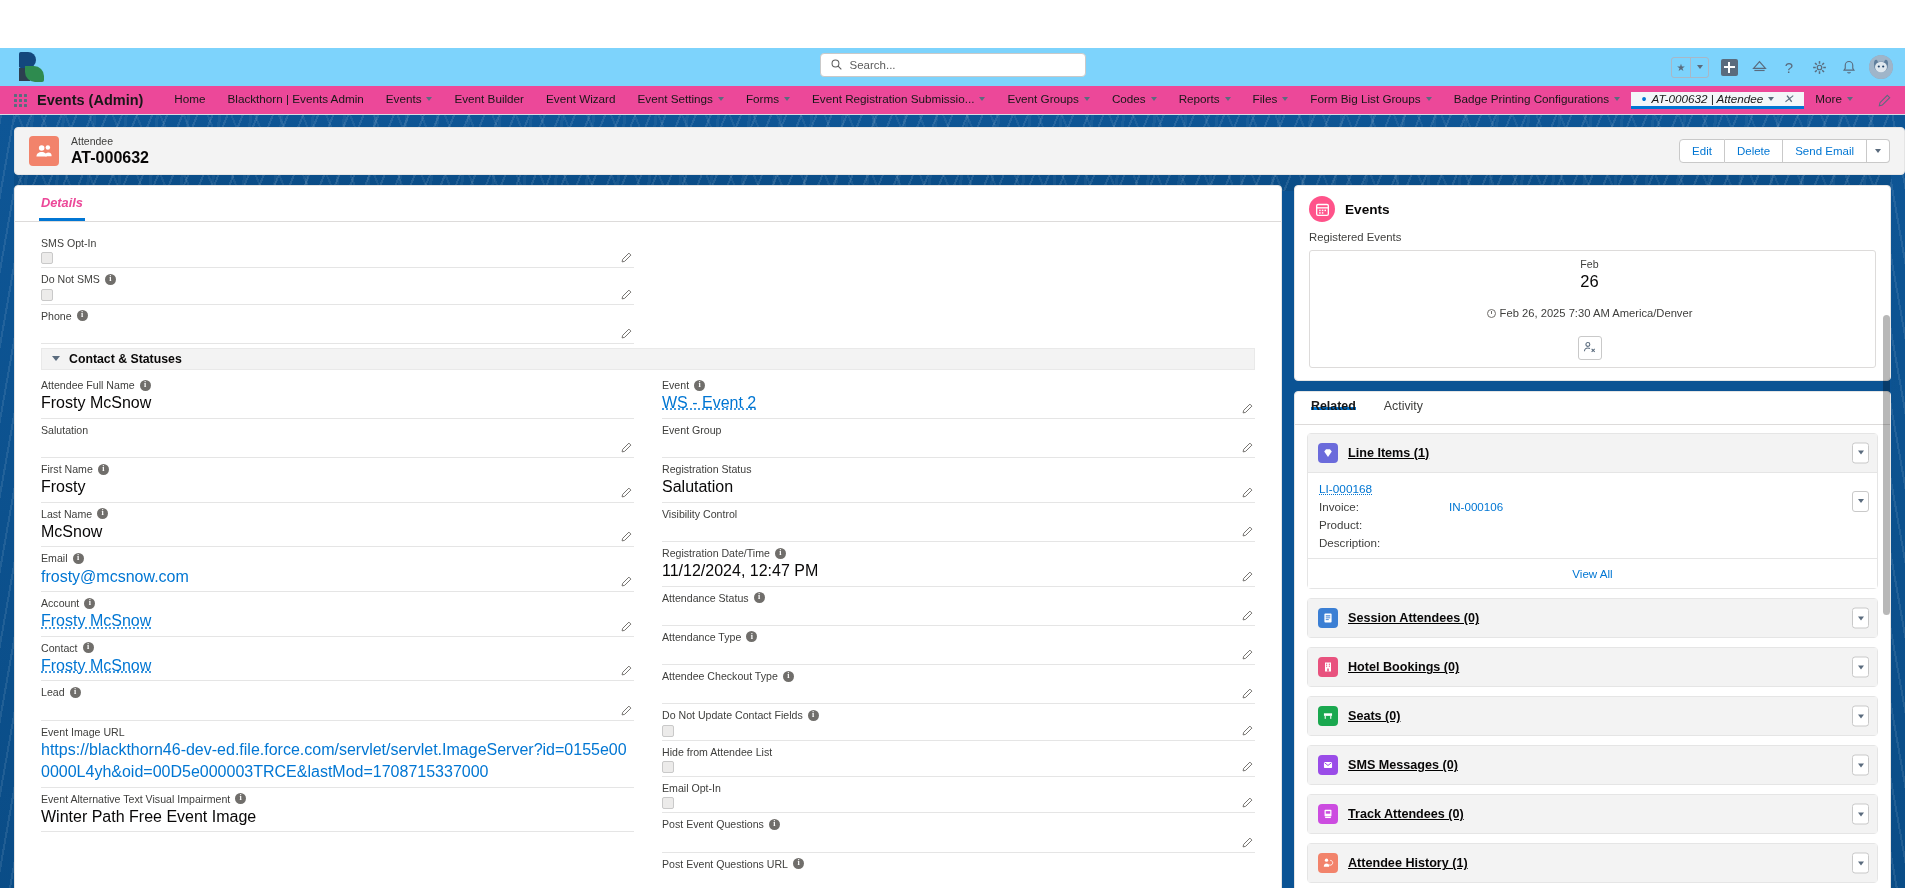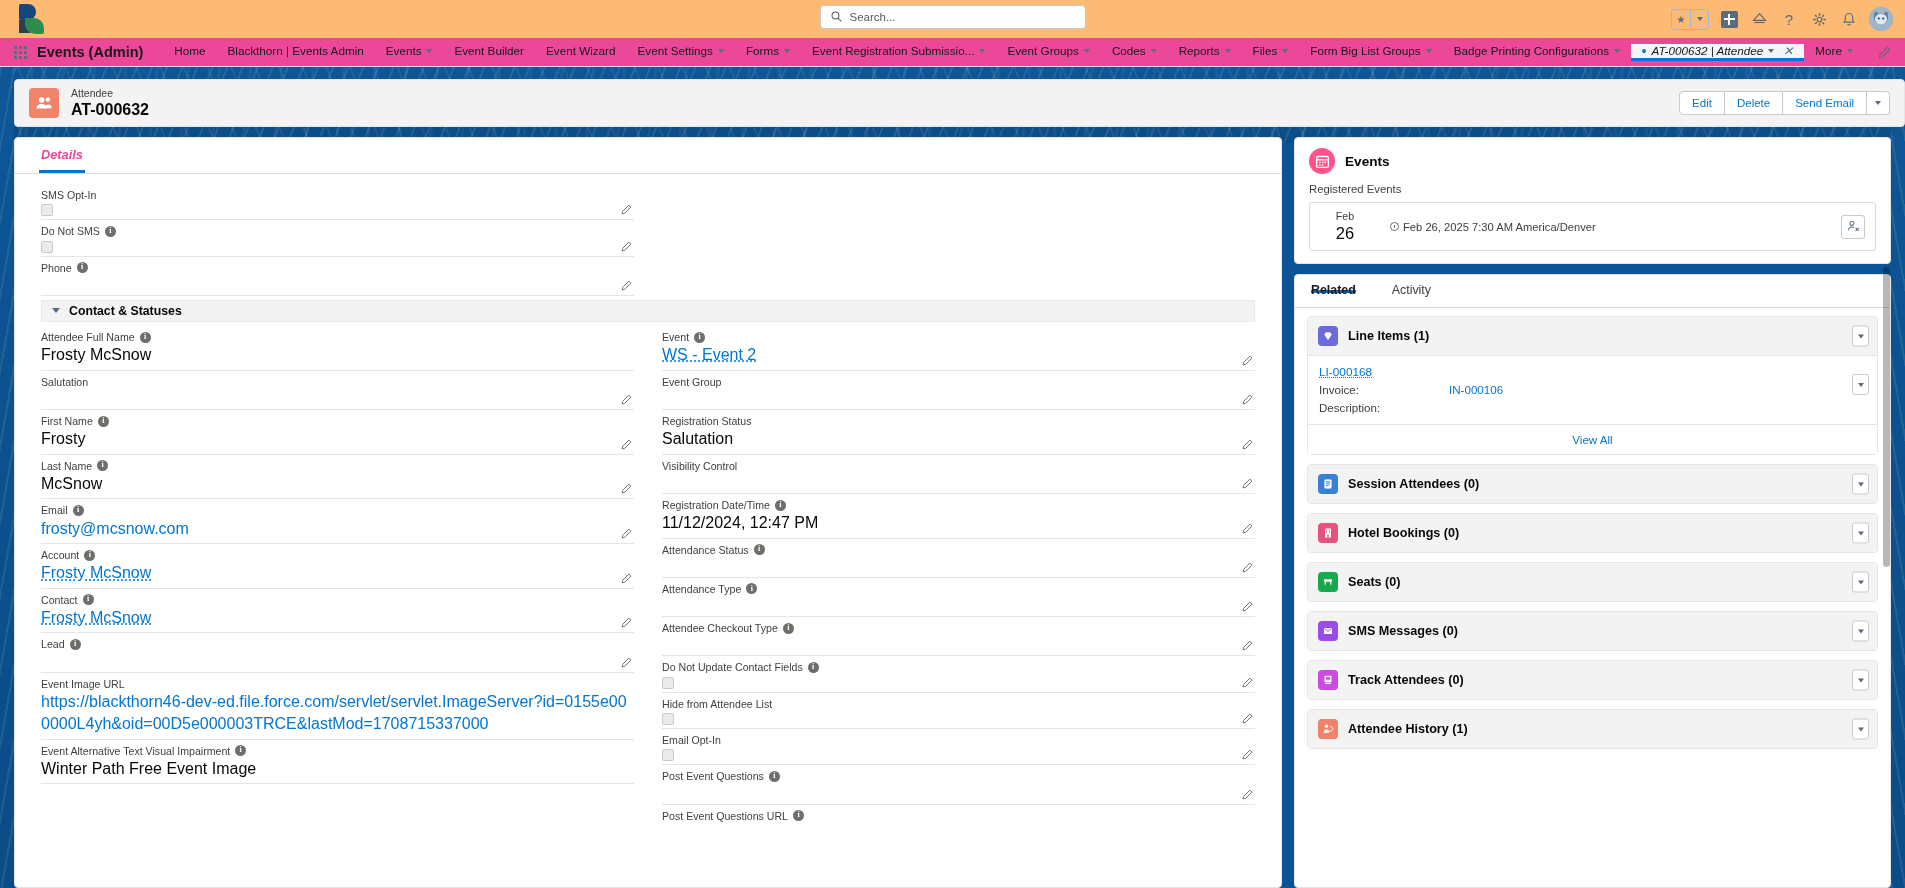--- a/index.html
+++ b/index.html
@@ -5,24 +5,25 @@
   * { box-sizing: border-box; margin: 0; padding: 0; }
   html, body {
     width: 1905px; height: 888px;
     font-family: "Liberation Sans", sans-serif;
     background: #ffffff;
     overflow: hidden;
   }
 
   
   .global-header {
-    height: 38px; background: #fdba74;
+    height: 38px; background: #7dd3fc;
     display: flex; align-items: center;
     position: relative;
     border-bottom: none;
+    margin-top: 48px;
   }
   .brand-logo {
     width: 48px; height: 38px;
     display: flex; align-items: center; justify-content: center;
     margin-left: 8px;
   }
   .logo-mark { position: relative; width: 26px; height: 30px; }
   .logo-top {
     position: absolute; left: 0; top: 0; width: 17px; height: 16px;
     background: #13477d;
@@ -275,21 +276,21 @@
   .evt-icon {
     width: 26px; height: 26px; border-radius: 50%;
     background: #ff538a; display: flex; align-items: center;
     justify-content: center; flex: none;
   }
   .events-title { font-size: 13.6px; font-weight: bold; color: #080707; }
   .reg-label { font-size: 11.3px; color: #3e3e3c; margin-bottom: 7px; }
   .evt-row {
     border: 1px solid #dddbda; border-radius: 3px;
     display: flex; align-items: center;
-    padding: 7px 10px 7px 4px; gap: 14px;
+    padding: 7px 10px 7px 4px; gap: 14px; flex-direction: column;
   }
   .evt-date {
     width: 62px; text-align: center; flex: none;
   }
   .evt-month { font-size: 10.6px; color: #3e3e3c; line-height: 1.2; }
   .evt-day { font-size: 16.5px; color: #080707; line-height: 1.25; }
   .evt-info { flex: 1; min-width: 0; }
   .evt-name { font-size: 11.4px; color: #080707; line-height: 1.45; }
   .evt-time {
     font-size: 11.2px; color: #3e3e3c; line-height: 1.45;
@@ -305,35 +306,35 @@
   }
   .evt-btn {
     width: 24px; height: 24px; border: 1px solid #c9c9c9;
     border-radius: 3px; background: #fff; flex: none;
     display: flex; align-items: center; justify-content: center;
   }
 
   
   .related-card { flex: 1; display: flex; flex-direction: column; min-height: 0; }
   .rel-tabs {
-    display: flex; gap: 36px; padding: 14px 16px;
+    display: flex; gap: 28px; padding: 14px 16px;
     border-bottom: 1px solid #dddbda; height: 33px; align-items: stretch;
   }
   .rel-tab {
     display: flex; align-items: center; font-size: 12.4px;
     color: #3e3e3c; border-bottom: 3px solid transparent;
   }
   .rel-tab.active { color: #181818; font-weight: bold; border-bottom-color: #0176d3; }
   .rel-body { padding: 8px 12px 0 12px; overflow: hidden; flex: 1; }
 
   .rel-item { margin-bottom: 9px; }
   .rel-box { border: 1px solid #e5e5e5; border-radius: 4px; }
   .rel-head {
     display: flex; align-items: center; gap: 10px;
-    background: #f3f3f3; padding: 9px 10px; position: relative;
+    background: #f3f3f3; padding: 9px 10px; position: relative; text-decoration: underline;
   }
   .rel-sq {
     width: 20px; height: 20px; border-radius: 4px;
     display: flex; align-items: center; justify-content: center;
     flex: none;
   }
   .rel-title { font-size: 12.6px; font-weight: bold; color: #080707; }
   .rel-menu {
     position: absolute; right: 8px; top: 50%; transform: translateY(-50%);
     width: 17px; height: 21px; border: 1px solid #c9c9c9;
@@ -966,20 +967,24 @@
                 <div class="rel-title">Line Items (1)</div>
                 <div class="rel-menu">
                     <span class="caret"></span>
                   </div>
               </div>
               <div class="rel-content">
                 <a class="li-link">LI-000168</a>
                 <div class="li-row">
                   <span class="li-key">Invoice:</span>
                   <span class="li-val">IN-000106</span>
+                </div>
+                <div class="li-row">
+                  <span class="li-key">Product:</span>
+                  <span class="li-val"></span>
                 </div>
                 <div class="li-row">
                   <span class="li-key">Description:</span>
                   <span class="li-val"></span>
                 </div>
                 <div class="rel-menu" style="top:18px;transform:none;">
                     <span class="caret"></span>
                   </div>
               </div>
               <div class="view-all">View All</div>

